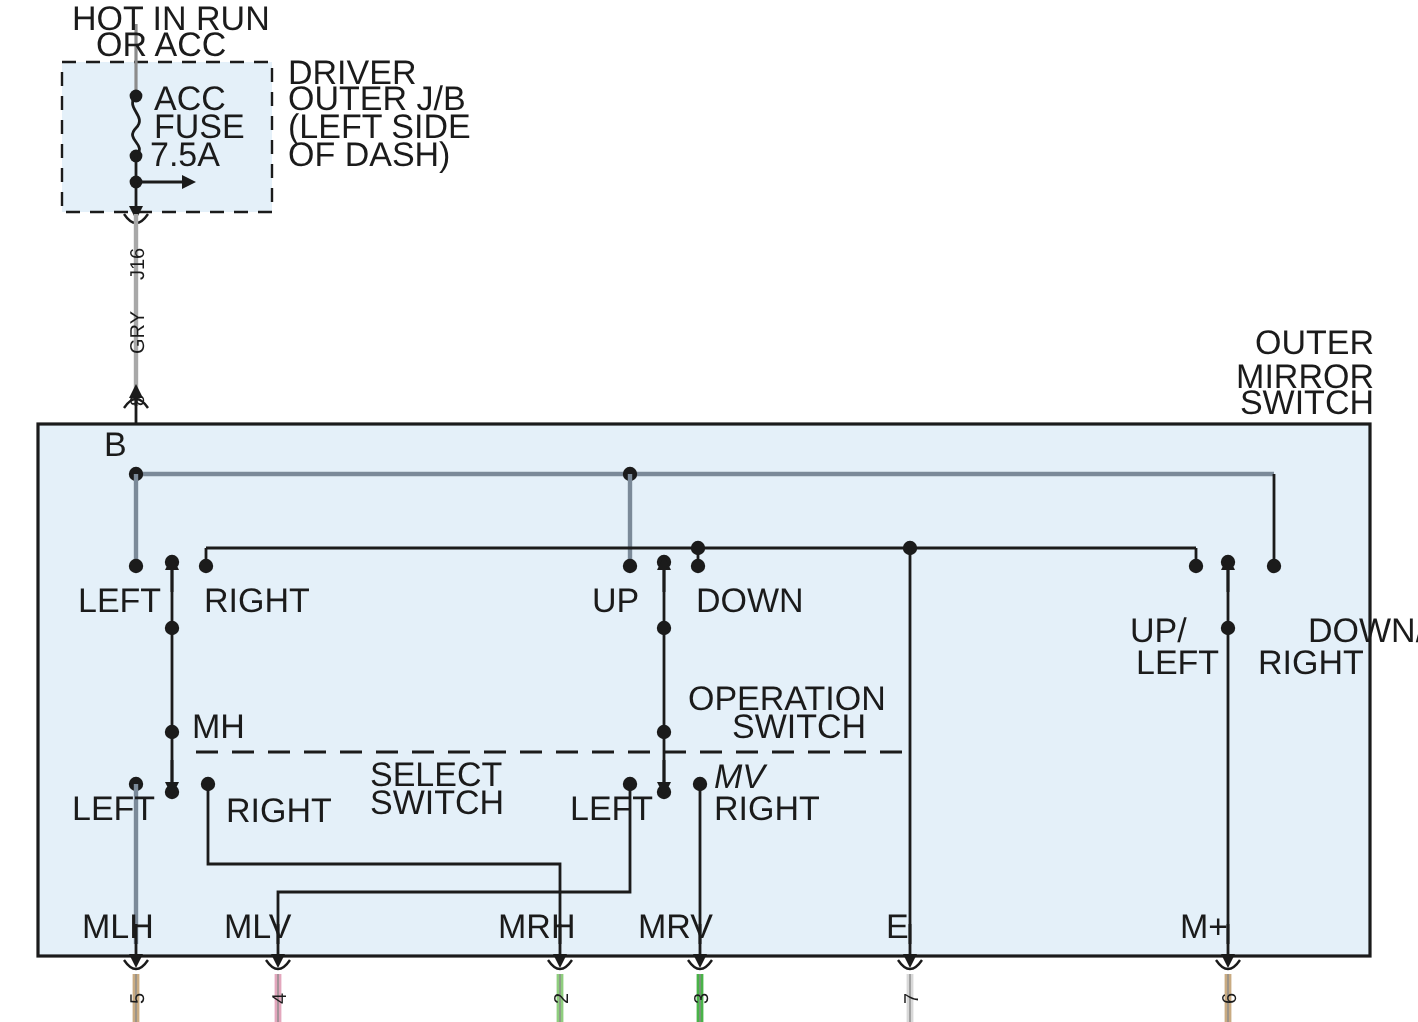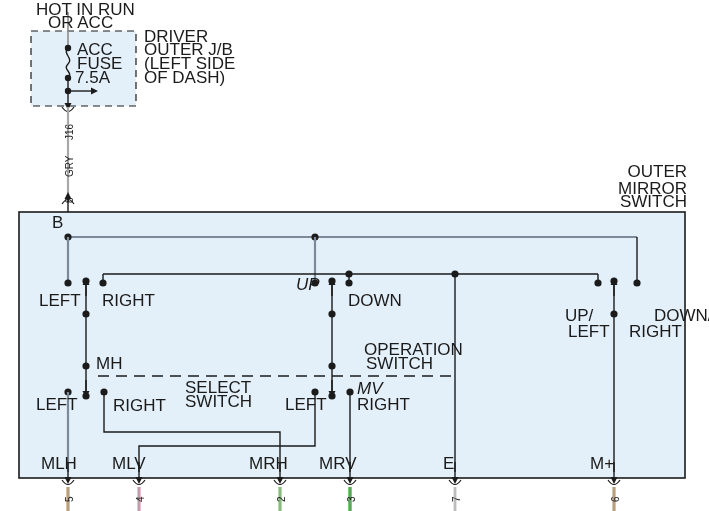--- a/index.html
+++ b/index.html
@@ -173,40 +173,40 @@
   <div class="vlbl" style="left:64px;top:203px;">8</div>
 
   <div class="lbl r" style="left:588px;top:166px;width:99px;">OUTER</div>
   <div class="lbl r" style="left:588px;top:183px;width:99px;">MIRROR</div>
   <div class="lbl r" style="left:588px;top:196px;width:99px;">SWITCH</div>
 
   <div class="lbl" style="left:52px;top:217px;">B</div>
 
   <div class="lbl" style="left:39px;top:295px;">LEFT</div>
   <div class="lbl" style="left:102px;top:295px;">RIGHT</div>
-  <div class="lbl" style="left:296px;top:279px;font-style:italic;">UP</div>
+  <div class="lbl" style="left:296px;top:295px;">UP</div>
   <div class="lbl" style="left:348px;top:295px;text-align:right;">DOWN</div>
 
   <div class="lbl" style="left:565px;top:310px;">UP/</div>
   <div class="lbl" style="left:568px;top:326px;">LEFT</div>
   <div class="lbl" style="left:629px;top:310px;margin-left:25px;">DOWN/</div>
   <div class="lbl" style="left:629px;top:326px;">RIGHT</div>
 
   <div class="lbl" style="left:96px;top:358px;">MH</div>
   <div class="lbl" style="left:357px;top:383px;font-style:italic;">MV</div>
   <div class="lbl" style="left:357px;top:399px;">RIGHT</div>
 
   <div class="lbl" style="left:36px;top:399px;">LEFT</div>
   <div class="lbl" style="left:113px;top:400px;">RIGHT</div>
   <div class="lbl" style="left:285px;top:399px;">LEFT</div>
 
   <div class="lbl" style="left:185px;top:382px;">SELECT</div>
   <div class="lbl" style="left:185px;top:396px;">SWITCH</div>
 
-  <div class="lbl" style="left:364px;top:344px;">OPERATION</div>
+  <div class="lbl" style="left:344px;top:344px;">OPERATION</div>
   <div class="lbl" style="left:366px;top:358px;">SWITCH</div>
 
   <div class="lbl" style="left:41px;top:458px;">MLH</div>
   <div class="lbl" style="left:112px;top:458px;">MLV</div>
   <div class="lbl" style="left:249px;top:458px;">MRH</div>
   <div class="lbl" style="left:319px;top:458px;">MRV</div>
   <div class="lbl" style="left:443px;top:458px;">E</div>
   <div class="lbl" style="left:590px;top:458px;">M+</div>
 
   <div class="vlbl" style="left:64px;top:502px;">5</div>

